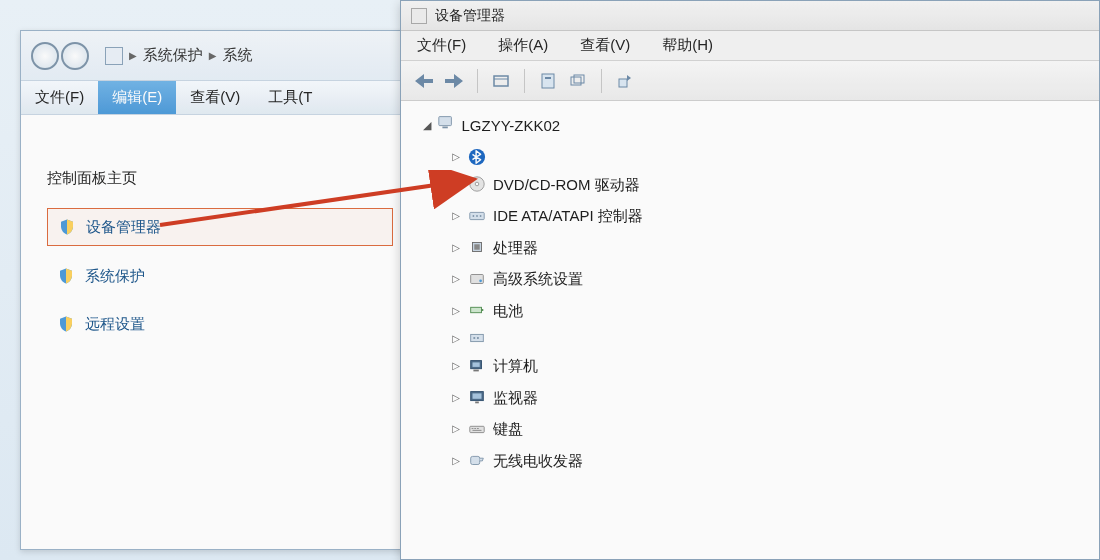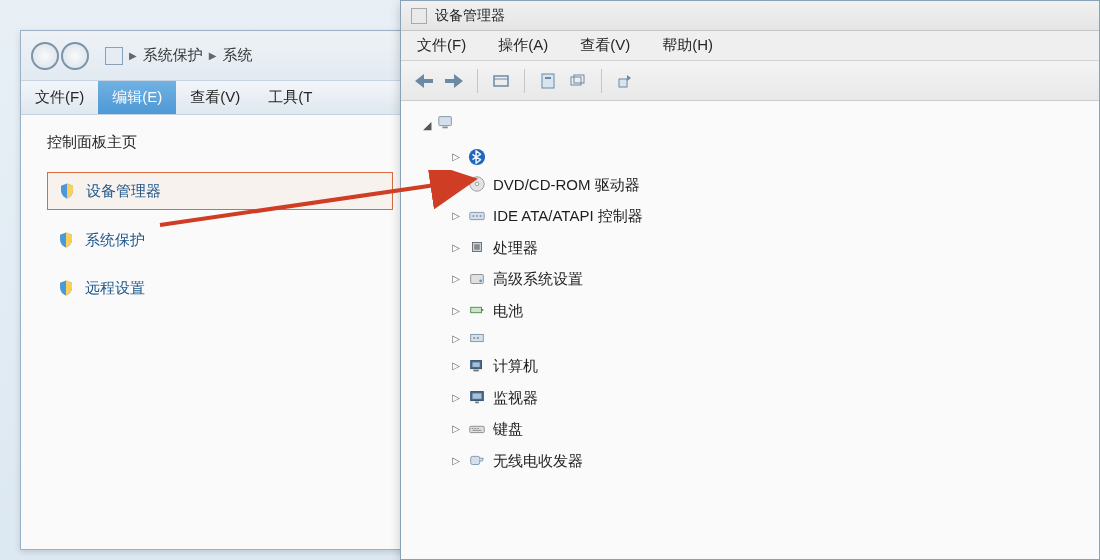--- a/index.html
+++ b/index.html
@@ -45,21 +45,21 @@
     border-bottom:1px solid #c9d7e4;
   }
   .cp-menubar .mi {
     padding: 0 14px; display:flex; align-items:center; font-size:15px; cursor:default;
   }
   .cp-menubar .mi.active {
     background: linear-gradient(#6fb4e8,#4a9adb);
     color:#fff;
   }
 
-  .cp-body { padding: 18px 26px; }
+  .cp-body { padding: 18px 26px; margin-top: 36px; }
   .cp-heading { font-size:15px; margin-bottom:20px; }
   .cp-link {
     display:flex; align-items:center; gap:10px;
     padding: 8px 10px; font-size:15px; color:#19558c; cursor:pointer;
     margin-bottom:12px;
   }
   .cp-link .shield {
     width:18px;height:20px;
   }
   .cp-link.selected {
@@ -241,20 +241,21 @@
 
   <div class="dm-tree">
     <div class="tree-root">
       <span class="exp">◢</span>
       <span class="dicon">
         <svg viewBox="0 0 20 20">
             <rect x="2" y="4" width="14" height="10" rx="1" fill="#d7e3ef" stroke="#7d94aa"></rect>
             <rect x="6" y="15" width="6" height="2" fill="#7d94aa"></rect>
           </svg>
       </span>
+      <span>LGZYY-ZKK02</span>
     </div>
     <div class="tree-children" id="tree-children">
         <div class="tree-item">
           <span class="exp">▷</span>
           <span class="dicon">
             <svg viewBox="0 0 20 20">
               <circle cx="10" cy="10" r="9" fill="#1866c4"></circle>
               <path d="M9 3v14l5-4-5-3 5-3-5-4Zm0 7L5 7m4 3-4 3" stroke="#fff" stroke-width="1.6" fill="none" stroke-linejoin="round"></path>
             </svg>
           </span>

